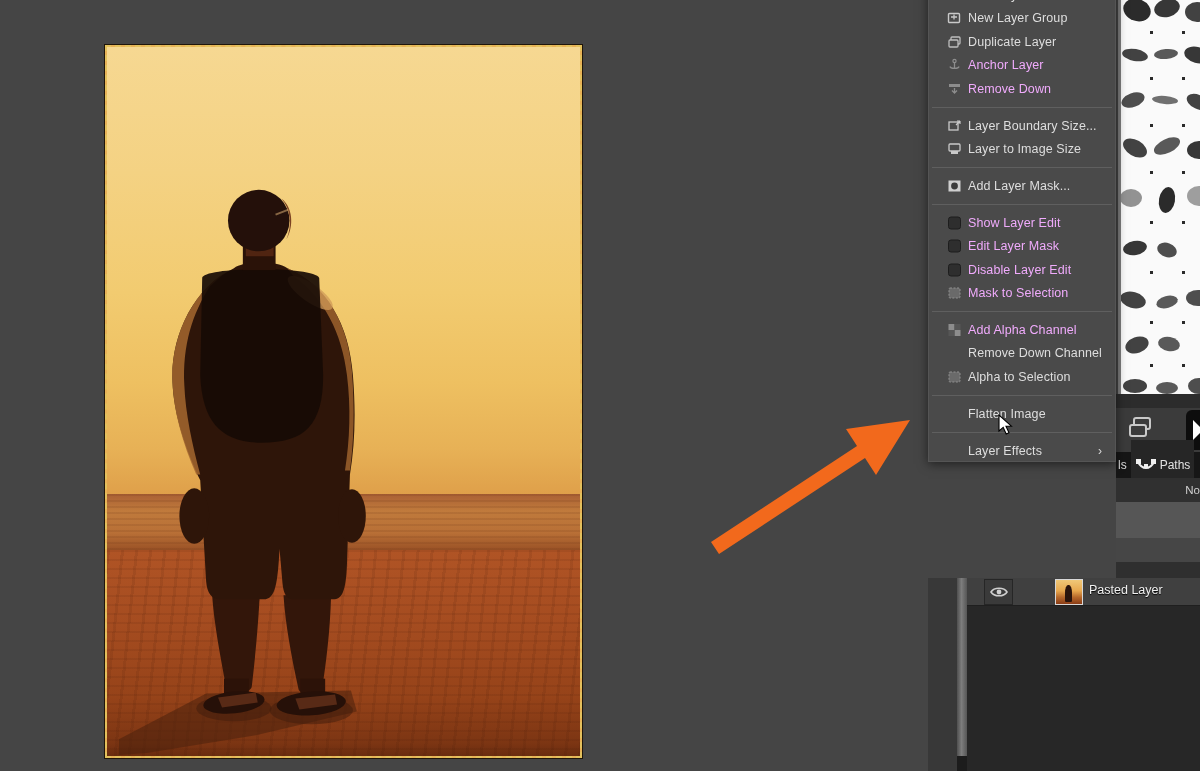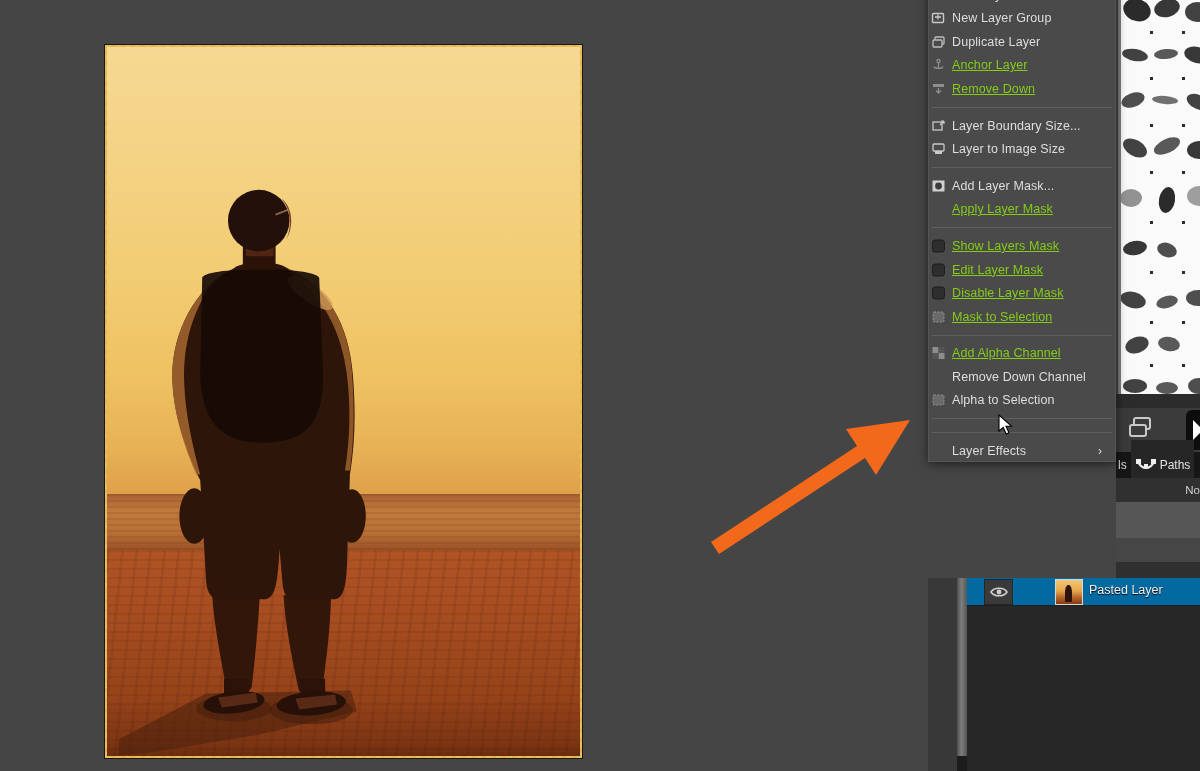--- a/index.html
+++ b/index.html
@@ -26,23 +26,23 @@
       repeating-linear-gradient(96deg, rgba(60,20,5,.10) 0 3px, rgba(0,0,0,0) 3px 14px),
       repeating-linear-gradient(180deg, rgba(70,25,8,.10) 0 2px, rgba(0,0,0,0) 2px 9px),
       linear-gradient(#b05425 0%,#a54c20 35%,#964319 70%,#7c3513 92%,#652a0e 100%);}
   .figure-svg{position:absolute;left:0;top:0;}
   
   .menu{
     position:absolute;left:928px;top:-17px;width:188px;
     background:#4a4a4a;box-shadow:0 2px 10px rgba(0,0,0,.55), inset 0 0 0 1px #555;
     z-index:30;
   }
-  .menu-item{height:23.5px;display:flex;align-items:center;padding-left:2px;box-sizing:border-box;
+  .menu-item{height:23.5px;display:flex;align-items:center;padding-left:18px;box-sizing:border-box;
     font-size:12.5px;color:#dedede;letter-spacing:.1px;white-space:nowrap;}
-  .menu-item.disabled{color:#84cc16;text-decoration:underline;}
+  .menu-item.disabled{color:#f0abfc;}
   .menu-item .mi-icon{width:17px;height:15px;margin-right:5px;display:inline-flex;align-items:center;justify-content:center;flex:0 0 17px;}
   .menu-item .mi-label{flex:1 1 auto;overflow:hidden;}
   .menu-item .mi-sub{width:14px;margin-right:4px;color:#d8d8d8;font-size:12px;}
   .menu-sep{height:13.3px;display:flex;align-items:center;}
   .menu-sep::before{content:"";display:block;height:1px;background:#5f5f5f;margin:0 4px;width:100%;}
   
   .brushes{
     position:absolute;left:1118px;top:0;width:82px;height:394px;background:#fafafa;
     border-left:3px solid #7e7e7e;box-sizing:content-box;overflow:hidden;z-index:5;
   }
@@ -60,21 +60,21 @@
     color:#cfcfcf;font-size:11.5px;display:flex;align-items:center;justify-content:flex-end;padding-right:11px;}
   .lightband{position:absolute;left:1116px;top:502px;width:84px;height:36px;background:#565656;z-index:5;}
   .midband{position:absolute;left:1116px;top:538px;width:84px;height:24px;background:#464646;z-index:5;}
   .darkband{position:absolute;left:1116px;top:562px;width:84px;height:16px;background:#2f2f2f;z-index:5;}
   
   .undermenu{position:absolute;left:928px;top:578px;width:29px;height:193px;background:#383838;}
   .vscroll{position:absolute;left:957px;top:578px;width:10px;height:193px;
     background:linear-gradient(90deg,#4f4f4f,#7d7d7d 45%,#565656);}
   .vscroll .cap{position:absolute;left:0;bottom:0;width:100%;height:15px;background:#1c1c1c;}
   .layers-area{position:absolute;left:967px;top:578px;width:233px;height:193px;background:#272727;}
-  .layer-row{position:absolute;left:0;top:0;width:100%;height:27px;background:#0369a1;border-bottom:1px solid #1f1f1f;}
+  .layer-row{position:absolute;left:0;top:0;width:100%;height:27px;background:#404040;border-bottom:1px solid #1f1f1f;}
   .eye-btn{position:absolute;left:17px;top:1px;width:27px;height:24px;background:#3a3a3a;border:1px solid #262626;
     display:flex;align-items:center;justify-content:center;}
   .layer-thumb{position:absolute;left:88px;top:1px;width:26px;height:24px;border:1px solid #d8d8d8;
     background:linear-gradient(#f0c878 0%,#e8a84e 45%,#b5672a 72%,#8a3c16 100%);}
   .thumb-figure{position:absolute;left:9px;top:5px;width:7px;height:17px;background:#2a140c;border-radius:45% 45% 10% 10%;}
   .layer-name{position:absolute;left:122px;top:5px;color:#f0f0f0;font-size:12.5px;text-shadow:0 1px 1px #000;}
   
   .anno-arrow{position:absolute;left:703px;top:402px;z-index:40;pointer-events:none;}
   .cursor{position:absolute;left:998px;top:414px;z-index:50;pointer-events:none;}
 </style>
@@ -292,48 +292,44 @@
       <div class="menu-sep"></div>
       <div class="menu-item">
         <span class="mi-icon">
           <svg width="15" height="14" viewBox="0 0 15 14">
             <rect x="1.5" y="1.5" width="12" height="11" fill="#cfcfcf"></rect>
             <circle cx="7.5" cy="7" r="3.4" fill="#3b3b3b"></circle>
           </svg>
         </span>
         <span class="mi-label">Add Layer Mask...</span>
       </div>
-      <div class="menu-item disabled">
-        <span class="mi-icon"></span>
-        <span class="mi-label">Apply Layer Mask</span>
-      </div>
       <div class="menu-sep"></div>
       <div class="menu-item disabled">
         <span class="mi-icon">
           <svg width="15" height="14" viewBox="0 0 15 14">
             <rect x="1.5" y="1" width="12" height="12" rx="2.5" fill="#2e2e2e" stroke="#1d1d1d" stroke-width="1"></rect>
           </svg>
         </span>
-        <span class="mi-label">Show Layers Mask</span>
+        <span class="mi-label">Show Layer Edit</span>
       </div>
       <div class="menu-item disabled">
         <span class="mi-icon">
           <svg width="15" height="14" viewBox="0 0 15 14">
             <rect x="1.5" y="1" width="12" height="12" rx="2.5" fill="#2e2e2e" stroke="#1d1d1d" stroke-width="1"></rect>
           </svg>
         </span>
         <span class="mi-label">Edit Layer Mask</span>
       </div>
       <div class="menu-item disabled">
         <span class="mi-icon">
           <svg width="15" height="14" viewBox="0 0 15 14">
             <rect x="1.5" y="1" width="12" height="12" rx="2.5" fill="#2e2e2e" stroke="#1d1d1d" stroke-width="1"></rect>
           </svg>
         </span>
-        <span class="mi-label">Disable Layer Mask</span>
+        <span class="mi-label">Disable Layer Edit</span>
       </div>
       <div class="menu-item disabled">
         <span class="mi-icon">
           <svg width="15" height="14" viewBox="0 0 15 14">
             <rect x="2" y="2" width="11" height="10" rx="1" fill="#6a6a6a" stroke="#909090" stroke-width="1" stroke-dasharray="2 1.5"></rect>
           </svg>
         </span>
         <span class="mi-label">Mask to Selection</span>
       </div>
       <div class="menu-sep"></div>
@@ -354,20 +350,24 @@
       </div>
       <div class="menu-item">
         <span class="mi-icon">
           <svg width="15" height="14" viewBox="0 0 15 14">
             <rect x="2" y="2" width="11" height="10" rx="1" fill="#6a6a6a" stroke="#909090" stroke-width="1" stroke-dasharray="2 1.5"></rect>
           </svg>
         </span>
         <span class="mi-label">Alpha to Selection</span>
       </div>
       <div class="menu-sep"></div>
+      <div class="menu-item">
+        <span class="mi-icon"></span>
+        <span class="mi-label">Flatten Image</span>
+      </div>
       <div class="menu-sep"></div>
       <div class="menu-item">
         <span class="mi-icon"></span>
         <span class="mi-label">Layer Effects</span>
         <span class="mi-sub">›</span>
       </div>
     </div>
 
   <svg class="anno-arrow" width="220" height="160" viewBox="0 0 220 160">
     <polygon points="16,152 162,56 173,73 207,18 143,27 154,44 8,140" fill="#f2691c"></polygon>

